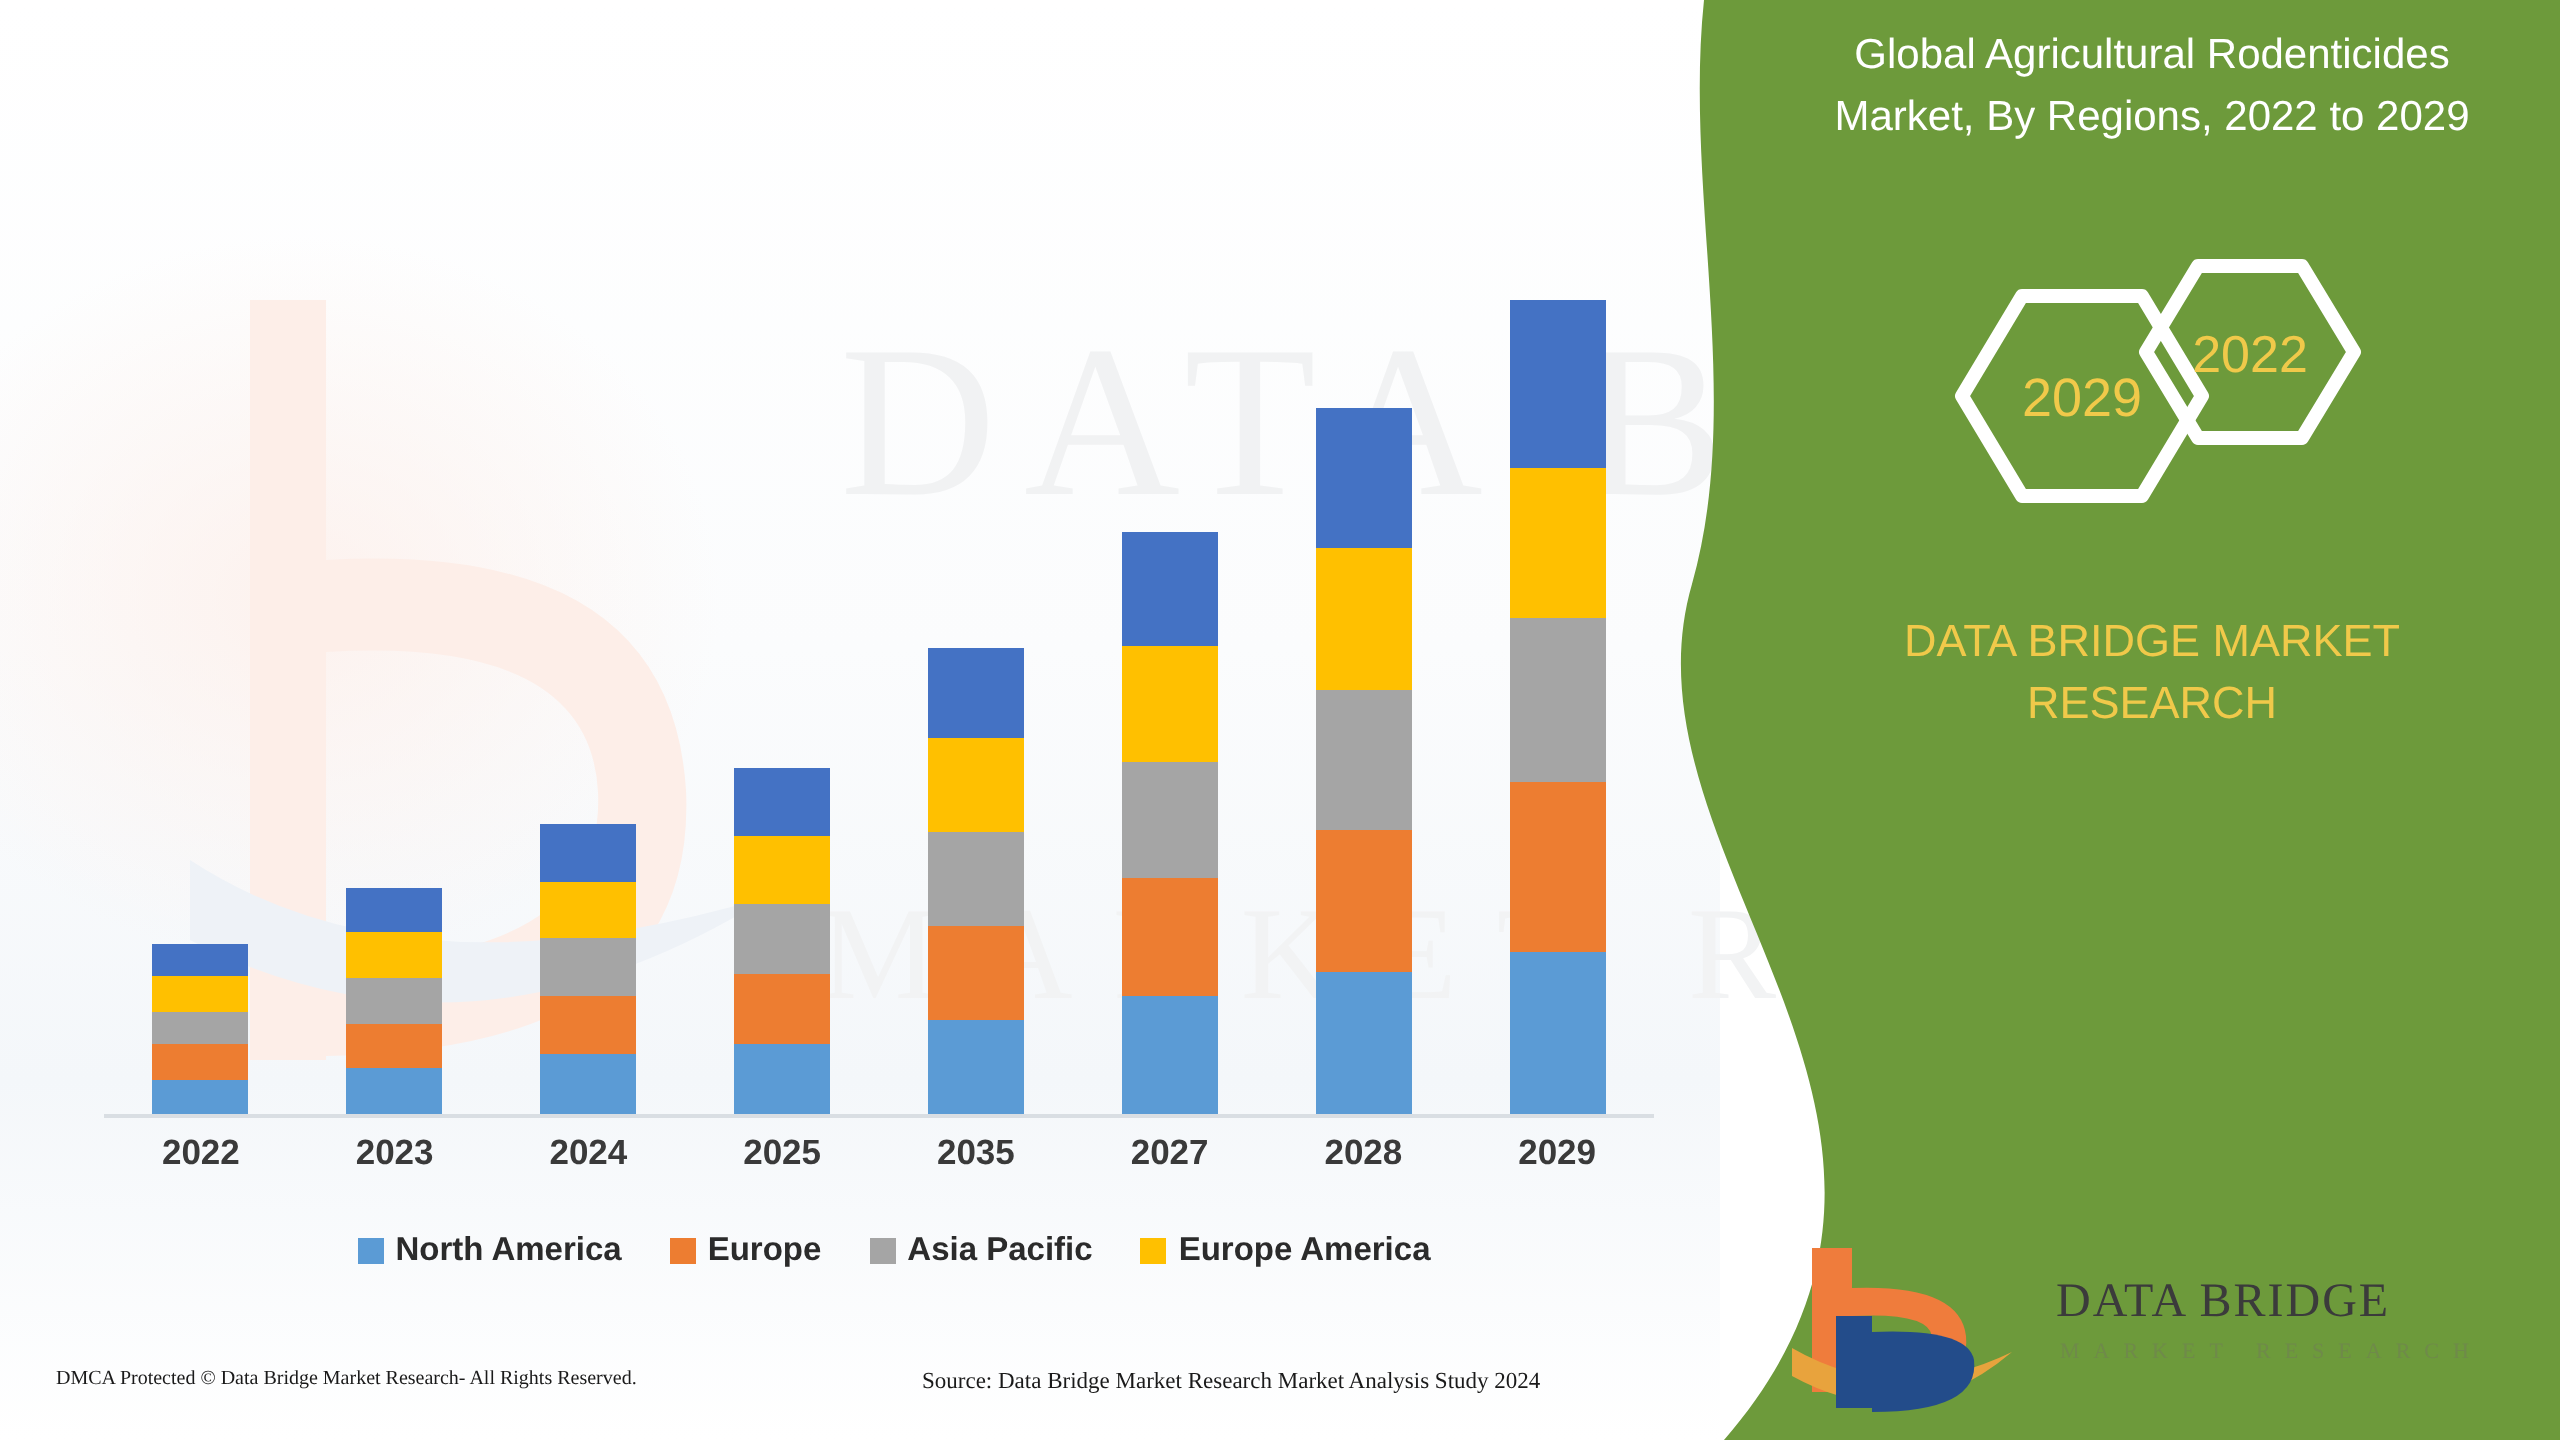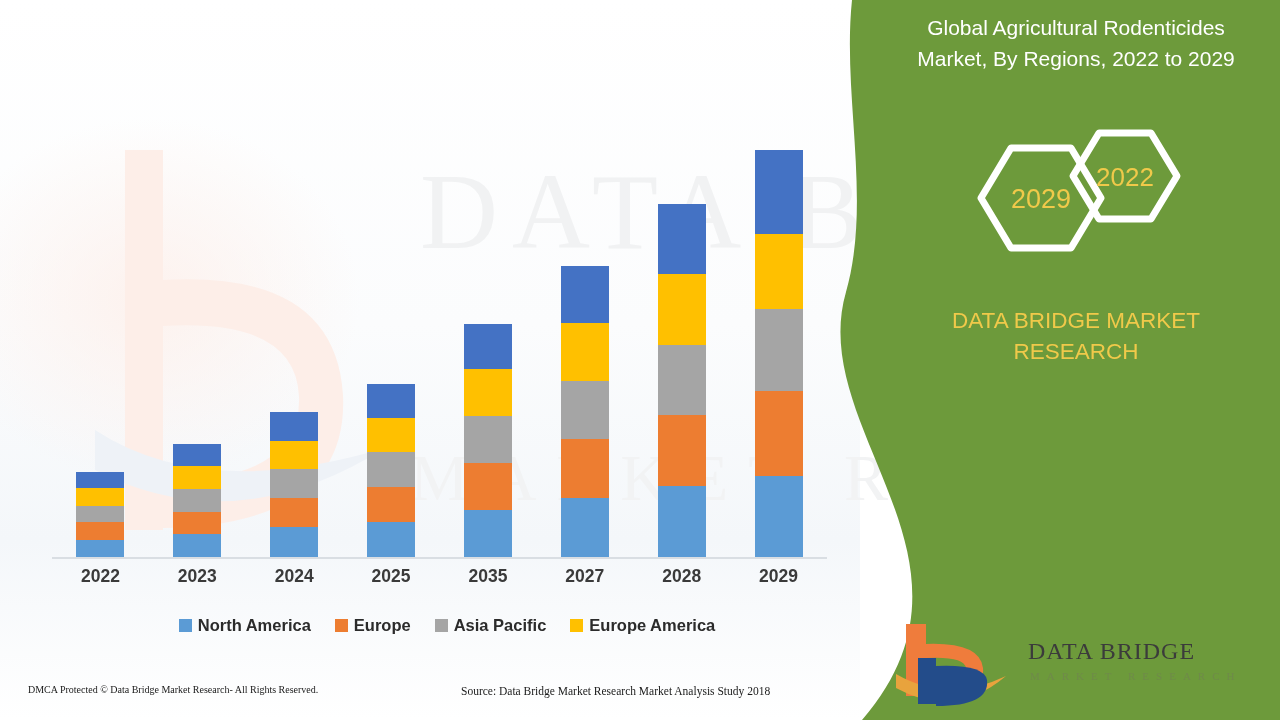--- a/index.html
+++ b/index.html
@@ -234,21 +234,21 @@
         <span class="legend-swatch" style="background: rgb(165, 165, 165);"></span>
         <span class="legend-label">Asia Pacific</span>
       </div>
       <div class="legend-item">
         <span class="legend-swatch" style="background: rgb(255, 192, 0);"></span>
         <span class="legend-label">Europe America</span>
       </div>
     </div>
 
   <div class="footer-left">DMCA Protected © Data Bridge Market Research- All Rights Reserved.</div>
-  <div class="footer-right">Source: Data Bridge Market Research Market Analysis Study 2018</div>
+  <div class="footer-right">Source: Data Bridge Market Research Market Analysis Study 2024</div>
 </div>
 
 <svg class="green-panel" viewBox="0 0 1280 720">
   <path d="M852,0 L1280,0 L1280,720 L862,720 C1000,560 806,430 846,292 C872,200 842,96 852,0 Z" fill="#6D9A3B"></path>
 </svg>
 
 <div class="green-content">
   <div class="panel-title">Global Agricultural Rodenticides Market, By Regions, 2022 to 2029</div>
 
   <svg class="hexes" viewBox="0 0 230 165">

